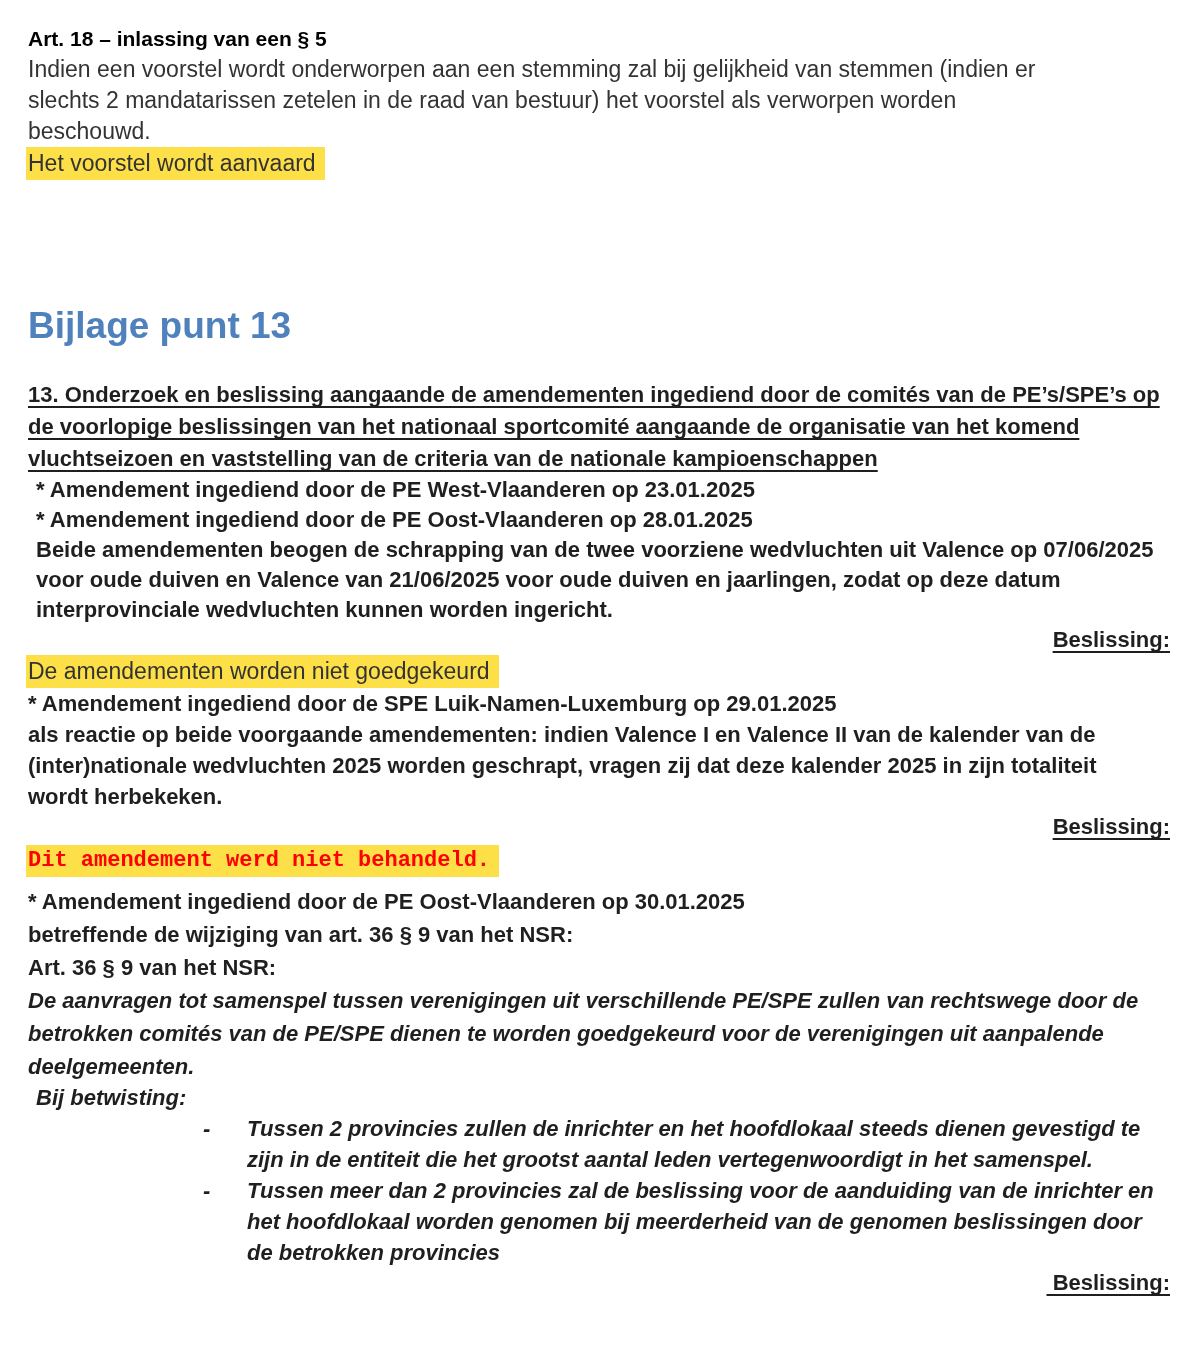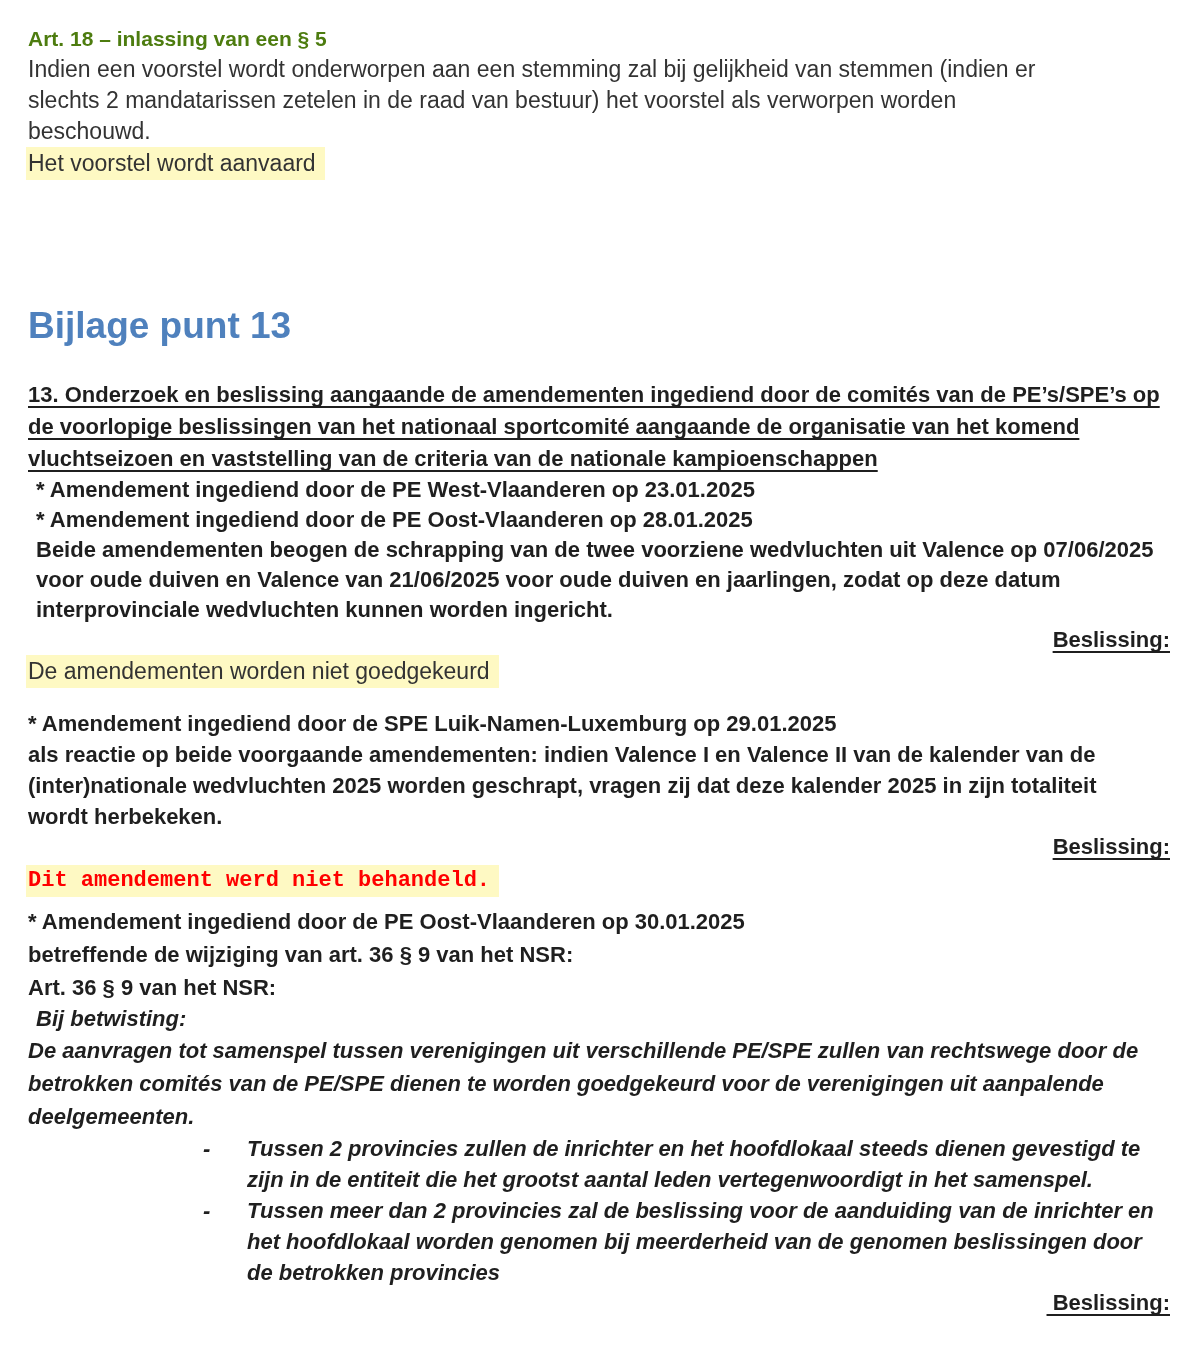--- a/index.html
+++ b/index.html
@@ -13,31 +13,31 @@
     overflow: hidden;
     font-family: "Liberation Sans", sans-serif;
     color: #262626;
   }
   .pre { white-space: pre; }
 
   .h-art {
     font-size: 21px;
     font-weight: bold;
     line-height: 30px;
-    color: #4d7c0f;
+    color: #000000;
   }
   .body-reg {
     font-size: 23px;
     font-weight: normal;
     line-height: 31px;
     color: #333333;
   }
   .hl-line { line-height: 33px; font-size: 23px; color: #333333; }
   .hl {
-    background: #fef9c3;
+    background: #fde047;
     padding: 3px 9px 4px 2px;
     margin-left: -2px;
   }
   .blue-h {
     margin-top: 125px;
     color: #4f81bd;
     font-size: 37px;
     font-weight: bold;
     line-height: 42px;
   }
@@ -63,21 +63,21 @@
     text-align: right;
   }
   .dec-label .u {
     text-decoration: underline;
     text-decoration-skip-ink: none;
     text-underline-offset: 4px;
     white-space: pre;
   }
   .red { color: #ff0000; font-weight: bold; font-size: 22px; font-family: Liberation Mono, monospace; }
   .ital { font-style: italic; }
-  .mt20 { margin-top: 20px; }
+  .mt20 { }
   .mt18 { margin-top: 8px; }
   .list { margin-left: 175px; }
   .li { display: flex; }
   .li .dash {
     flex: 0 0 44px;
     font-weight: bold;
     font-style: italic;
   }
   .li .li-text { white-space: pre; }
 </style>
@@ -109,24 +109,24 @@
   <div class="b lh31 mt20">* Amendement ingediend door de SPE Luik-Namen-Luxemburg op 29.01.2025</div>
   <div class="b lh31 pre">als reactie op beide voorgaande amendementen: indien Valence I en Valence II van de kalender van de
 (inter)nationale wedvluchten 2025 worden geschrapt, vragen zij dat deze kalender 2025 in zijn totaliteit
 wordt herbekeken.</div>
   <div class="dec-label lh31"><span class="u">Beslissing:</span></div>
   <div class="hl-line"><span class="hl red">Dit amendement werd niet behandeld.</span></div>
 
   <div class="b lh33 mt18">* Amendement ingediend door de PE Oost-Vlaanderen op 30.01.2025</div>
   <div class="b lh33">betreffende de wijziging van art. 36 § 9 van het NSR:</div>
   <div class="b lh33">Art. 36 § 9 van het NSR:</div>
-  <div class="b lh30 ital">Bij betwisting:</div>
   <div class="b lh33 ital pre">De aanvragen tot samenspel tussen verenigingen uit verschillende PE/SPE zullen van rechtswege door de
 betrokken comités van de PE/SPE dienen te worden goedgekeurd voor de verenigingen uit aanpalende
 deelgemeenten.</div>
+  <div class="b lh30 ital">Bij betwisting:</div>
 
   <div class="list">
     <div class="li b lh31 ital">
       <span class="dash">-</span>
       <div class="li-text">Tussen 2 provincies zullen de inrichter en het hoofdlokaal steeds dienen gevestigd te
 zijn in de entiteit die het grootst aantal leden vertegenwoordigt in het samenspel.</div>
     </div>
     <div class="li b lh31 ital">
       <span class="dash">-</span>
       <div class="li-text">Tussen meer dan 2 provincies zal de beslissing voor de aanduiding van de inrichter en

